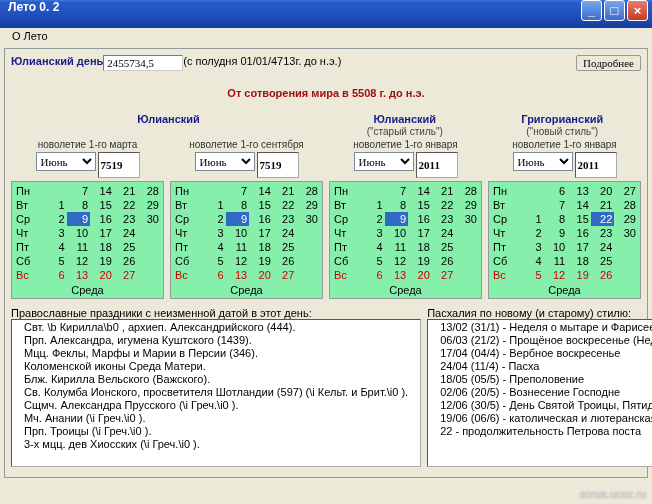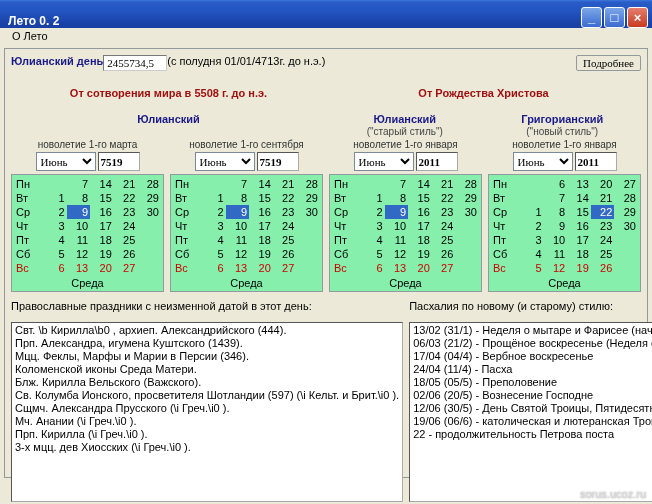--- a/index.html
+++ b/index.html
@@ -10,21 +10,21 @@
     background: #ece9d8;
     width: 652px;
     height: 504px;
     overflow: hidden;
   }
   .titlebar {
     height: 28px;
     background: linear-gradient(to bottom, #3b77dd 0%, #2a5cc7 8%, #2254c2 40%, #1941a5 88%, #1941a5 100%);
     color: #fff;
     display: flex;
-    align-items: flex-end;
+    align-items: flex-start;
     padding: 0 4px;
     font-size: 12px;
     font-weight: bold;
   }
   .titlebar .title { flex: 1; padding-left: 4px; }
   .winbtn {
     width: 21px; height: 21px;
     margin-left: 2px;
     border: 1px solid #fff;
     border-radius: 3px;
@@ -47,21 +47,21 @@
   .panel {
     margin: 4px;
     border: 1px solid #919b9c;
     background: #ece9d8;
     padding: 6px;
     height: 430px;
   }
   .jd-row { display: flex; align-items: flex-start; margin-bottom: 16px; }
   .jd-label { font-weight: bold; color: #1a1a8a; }
   .jd-input {
-    width: 64px;
+    width: 80px;
     font-family: Tahoma; font-size: 11px;
     border: 1px inset #ccc;
     padding: 1px 3px;
     background: #fff;
   }
   .btn {
     background: #ece9d8;
     border: 1px solid #919b9c;
     border-radius: 2px;
     padding: 1px 6px;
@@ -87,21 +87,21 @@
     border: 1px solid #7b8a99;
     background: #fff;
     width: 60px;
     height: 19px;
   }
   .year-input {
     font-family: Tahoma; font-size: 11px; font-weight: bold;
     border: 1px inset #aaa;
     background: #fff;
     width: 42px;
-    height: 19px;
+    height: 26px;
     padding: 0 2px;
   }
   
   .cal-grid {
     border: 1px solid #919b9c;
     background: #86efac;
     padding: 2px;
   }
   table.cal { border-collapse: collapse; width: 100%; font-size: 11px; }
   table.cal td {
@@ -110,28 +110,28 @@
     width: 16px;
     line-height: 14px;
   }
   table.cal td.dow { text-align: left; padding-right: 4px; }
   tr.sun td { color: #c00; }
   td.selday { background: #316ac5; color: #fff; }
   .today-row { text-align: center; font-size: 11px; padding: 2px 0 0 0; }
   
   .lists-row { display: flex; gap: 6px; margin-top: 8px; }
   .list-col { flex: 1; }
-  .list-label { font-size: 11px; margin-bottom: 10px; }
+  .list-label { font-size: 11px; margin-bottom: 0; }
   .listbox {
     border: 1px inset #aaa;
     background: #fff;
-    height: 180px;
+    height: 148px;
     overflow-y: scroll;
     font-size: 11px;
-    padding: 1px 3px;
+    padding: 1px 12px;
     line-height: 13px;
   }
   .listbox div { white-space: nowrap; overflow: hidden; text-overflow: clip; }
   
   .watermark {
     position: absolute;
     right: 6px; bottom: 4px;
     font-size: 11px;
     color: #dedede;
     text-shadow: 0 0 2px #888;
@@ -156,21 +156,20 @@
   <div class="jd-row">
     <span class="jd-label">Юлианский день</span>
     <input class="jd-input" value="2455734,5" style="">
     <span>(с полудня 01/01/4713г. до н.э.)</span>
     <div class="spacer"></div>
     <button class="btn">Подробнее</button>
   </div>
 
   <div class="headings">
     <div class="left">От сотворения мира  в 5508 г. до н.э.</div>
-    <div class="right">От Рождества Христова</div>
   </div>
   <div class="subheads">
     <div style="flex:2"><span class="col-title">Юлианский</span></div>
     <div><span class="col-title">Юлианский</span><br><span class="col-sub">("старый стиль")</span></div>
     <div><span class="col-title">Григорианский</span><br><span class="col-sub">("новый стиль")</span></div>
   </div>
 
   <div class="cal-row">
     <div class="cal-col">
         <div class="ny-label">новолетие 1-го марта</div>
@@ -459,21 +458,21 @@
       <div class="list-label">Православные праздники с неизменной датой в этот день:</div>
       <div class="listbox" id="left-list">
           <div>Свт. \b Кирилла\b0 , архиеп. Александрийского (444).</div>
           <div>Прп. Александра, игумена Куштского (1439).</div>
           <div>Мцц. Феклы, Марфы и Марии в Персии (346).</div>
           <div>Коломенской иконы Среда Матери.</div>
           <div>Блж. Кирилла Вельского (Важского).</div>
           <div>Св. Колумба Ионского, просветителя Шотландии (597) (\i Кельт. и Брит.\i0 ).</div>
           <div>Сщмч. Александра Прусского (\i Греч.\i0 ).</div>
           <div>Мч. Анании (\i Греч.\i0 ).</div>
-          <div>Прп. Кирилла (\i Греч.\i0 ).</div>
+          <div>Прп. Троицы (\i Греч.\i0 ).</div>
           <div>3-х мцц. дев Хиосских (\i Греч.\i0 ).</div>
         </div>
     </div>
     <div class="list-col">
       <div class="list-label">Пасхалия по новому (и старому) стилю:</div>
       <div class="listbox" id="right-list">
           <div>13/02 (31/1) - Неделя о мытаре и Фарисее (начало Постной Триоди)</div>
           <div>06/03 (21/2) - Прощёное воскресенье (Неделя сыропустная)</div>
           <div>17/04 (04/4) - Вербное воскресенье</div>
           <div>24/04 (11/4) - Пасха</div>

